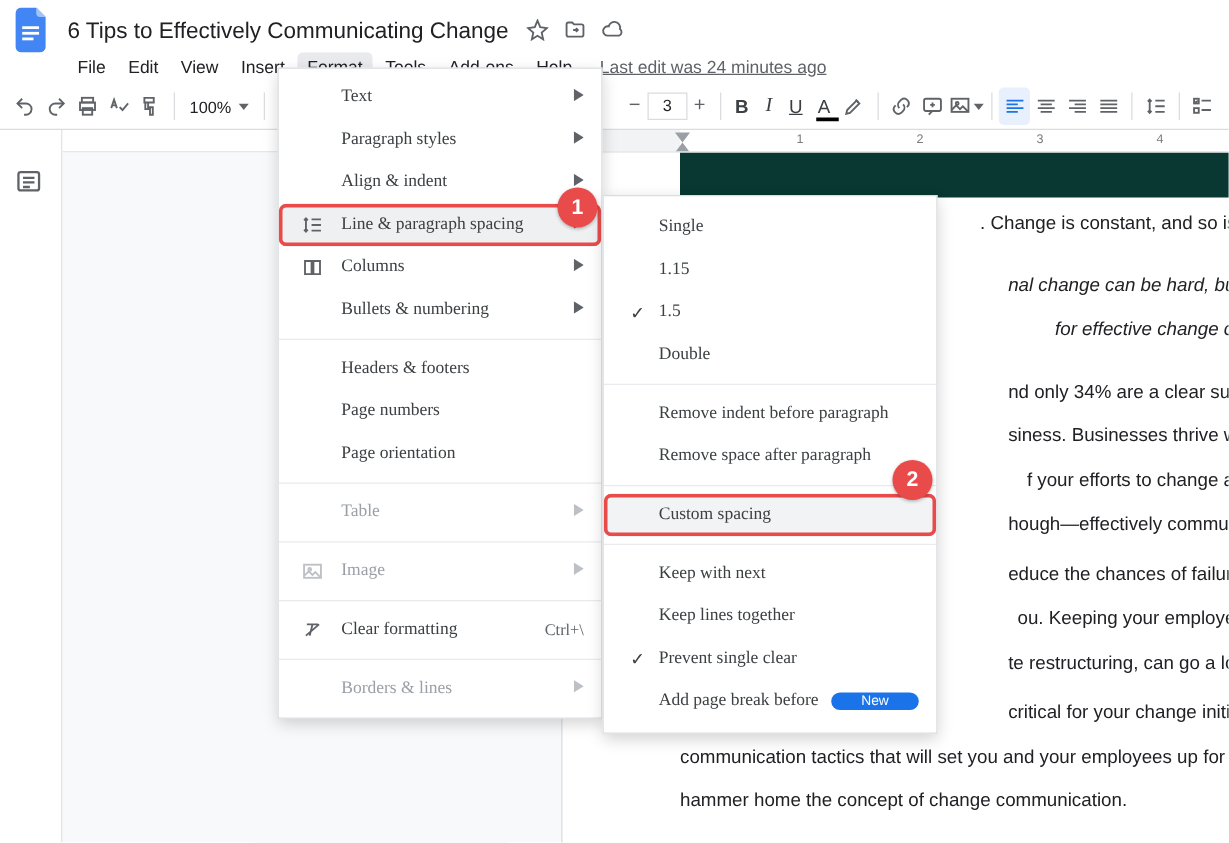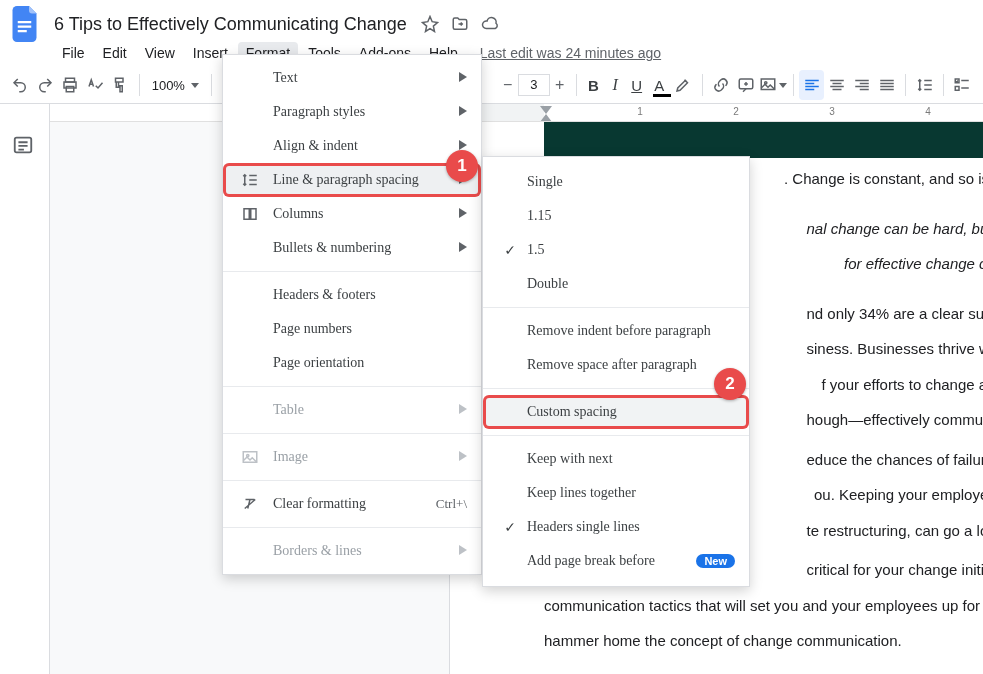--- a/index.html
+++ b/index.html
@@ -73,21 +73,21 @@
   .menu .row.highlighted { background:#eef0f2; }
   .menu .row.outlined { box-shadow: inset 0 0 0 3px #e94b4b; border-radius:6px; }
 
   
   .submenu { position:absolute; left:482px; top:156px; width:268px; background:#fff; border:1px solid #dadce0; box-shadow:0 4px 12px rgba(0,0,0,.18); padding:8px 0; font-size:14px; color:#3c4043; z-index:11; }
   .submenu .srow { display:flex; align-items:center; height:34px; padding:0 14px 0 14px; cursor:pointer; position:relative; }
   .submenu .srow .check { width:26px; text-align:center; color:#3c4043; font-size:14px; }
   .submenu .srow .slabel { flex:1; padding-left:4px;font-family:Liberation Serif, serif; }
   .submenu hr { border:none; border-top:1px solid #e8eaed; margin:6px 0; }
   .submenu .srow.outlined2 { box-shadow: inset 0 0 0 3px #e94b4b; border-radius:6px; background:#f1f3f4; }
-  .newpill { background:#1a73e8; color:#fff; font-size:11px; border-radius:10px; padding:1px 8px; font-weight:700; }
+  .newpill { background:#1a73e8; color:#fff; font-size:11px; border-radius:10px; padding:1px 24px; font-weight:400; }
 
   
   .callout { position:absolute; width:32px; height:32px; border-radius:50%; background:#e94b4b; color:#fff; font-weight:700; font-size:17px; display:flex; align-items:center; justify-content:center; z-index:20; box-shadow:0 1px 3px rgba(0,0,0,.3); }
 
   .caret { display:inline-block; width:0; height:0; border-left:4px solid transparent; border-right:4px solid transparent; border-top:5px solid #5f6368; vertical-align:middle; margin-left:2px;}
 </style>
 </head>
 <body>
 
 <div class="app">
@@ -437,21 +437,21 @@
     <div class="srow">
         <div class="check"></div>
         <div class="slabel">Keep with next</div>
       </div>
     <div class="srow">
         <div class="check"></div>
         <div class="slabel">Keep lines together</div>
       </div>
     <div class="srow">
         <div class="check">✓</div>
-        <div class="slabel">Headers single lines</div>
+        <div class="slabel">Prevent single clear</div>
       </div>
     <div class="srow">
         <div class="check"></div>
         <div class="slabel">Add page break before</div>
         <div class="newpill">New</div>
       </div>
   </div>
 
   <div class="callout" style="left:446px; top:150px;">1</div>
   <div class="callout" style="left:714px; top:368px;">2</div>

